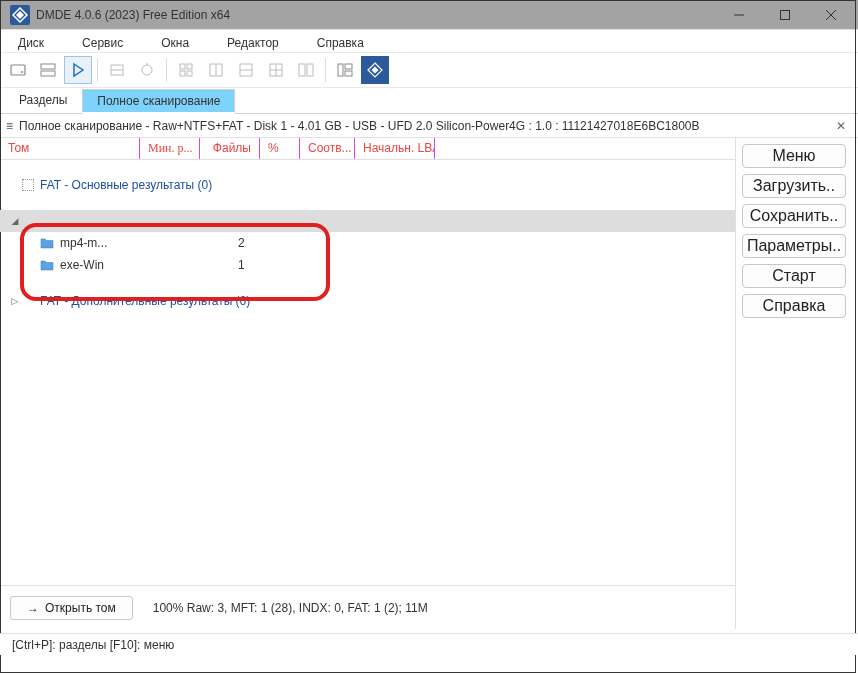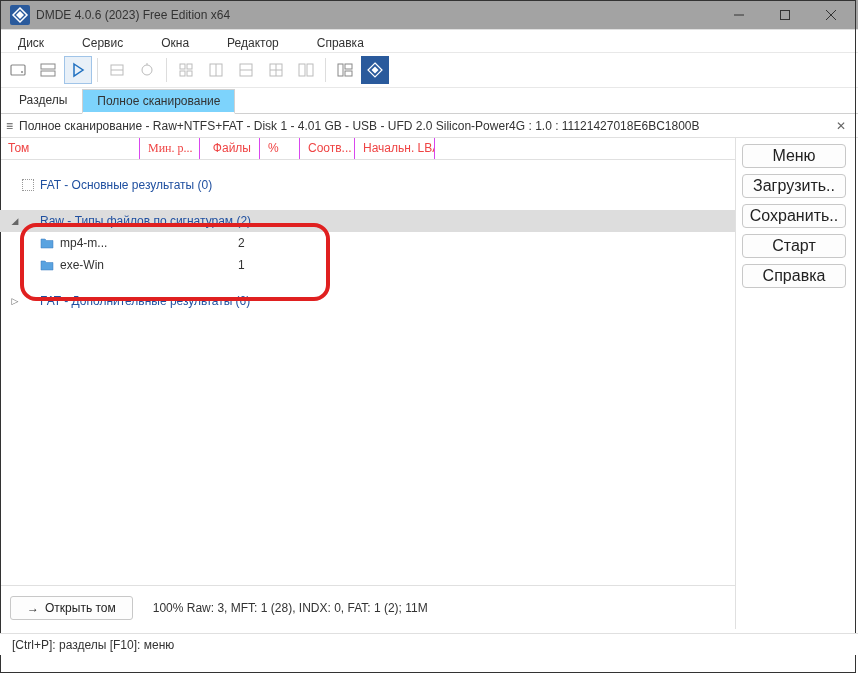--- a/index.html
+++ b/index.html
@@ -227,21 +227,20 @@
       <div class="tree-row spacer"></div>
       <div class="tree-row">
         <span class="expander"></span>
         <span class="checkbox-dotted"></span>
         <span class="label">FAT - Основные результаты (0)</span>
       </div>
       <div class="tree-row spacer"></div>
       <div class="tree-row selected" style="position:relative;">
         <span class="expander">◢</span>
         <span style="width:18px;"></span>
-        <span class="label">Raw - Типы файлов по сигнатурам (2)</span>
       </div>
       <div class="tree-row" style="position:relative;">
         <span style="width:32px;"></span>
         <span class="folder-icon">
             <svg width="14" height="12">
               <path d="M1 2 L5 2 L6.5 3.5 L13 3.5 L13 11 L1 11 Z" fill="#5aa3e0" stroke="#3a7abf" stroke-width="0.5"></path>
             </svg>
           </span>
         <span class="label-black">mp4-m...</span>
         <span class="file-count">2</span>
@@ -272,20 +271,21 @@
         <span>Открыть том</span>
       </button>
       <span class="stats">100% Raw: 3, MFT: 1 (28), INDX: 0, FAT: 1 (2); 11M</span>
     </div>
   </div>
 
   <div class="sidebar">
     <button>Меню</button>
     <button>Загрузить..</button>
     <button>Сохранить..</button>
+    <button>Параметры..</button>
     <button>Старт</button>
     <button>Справка</button>
   </div>
 </div>
 
 <div class="statusbar">
   <span>[Ctrl+P]: разделы  [F10]: меню</span>
 </div>
 
 </body></html>

